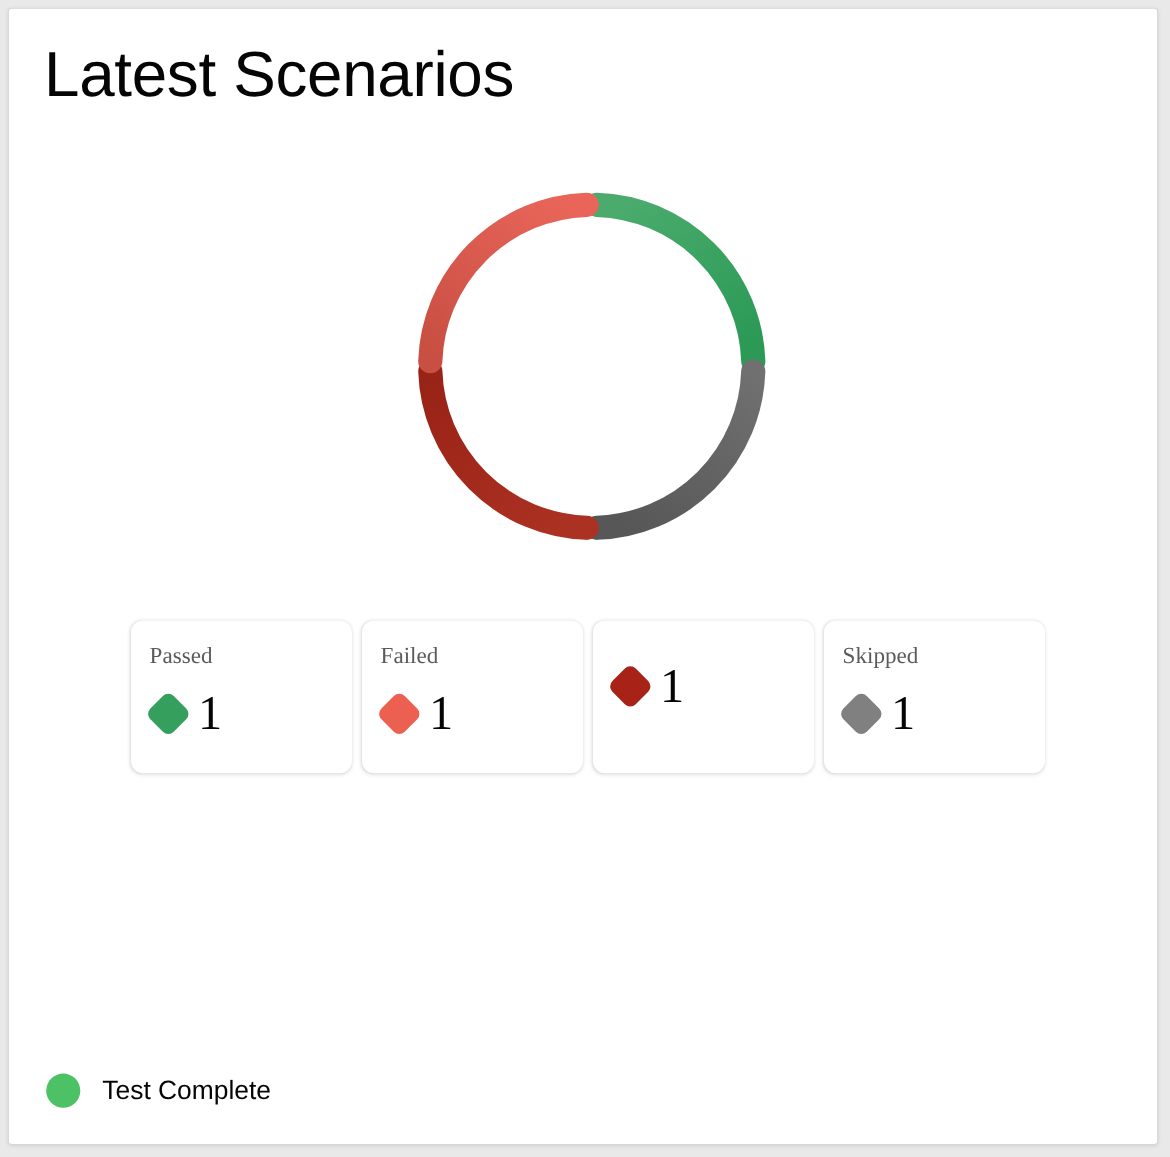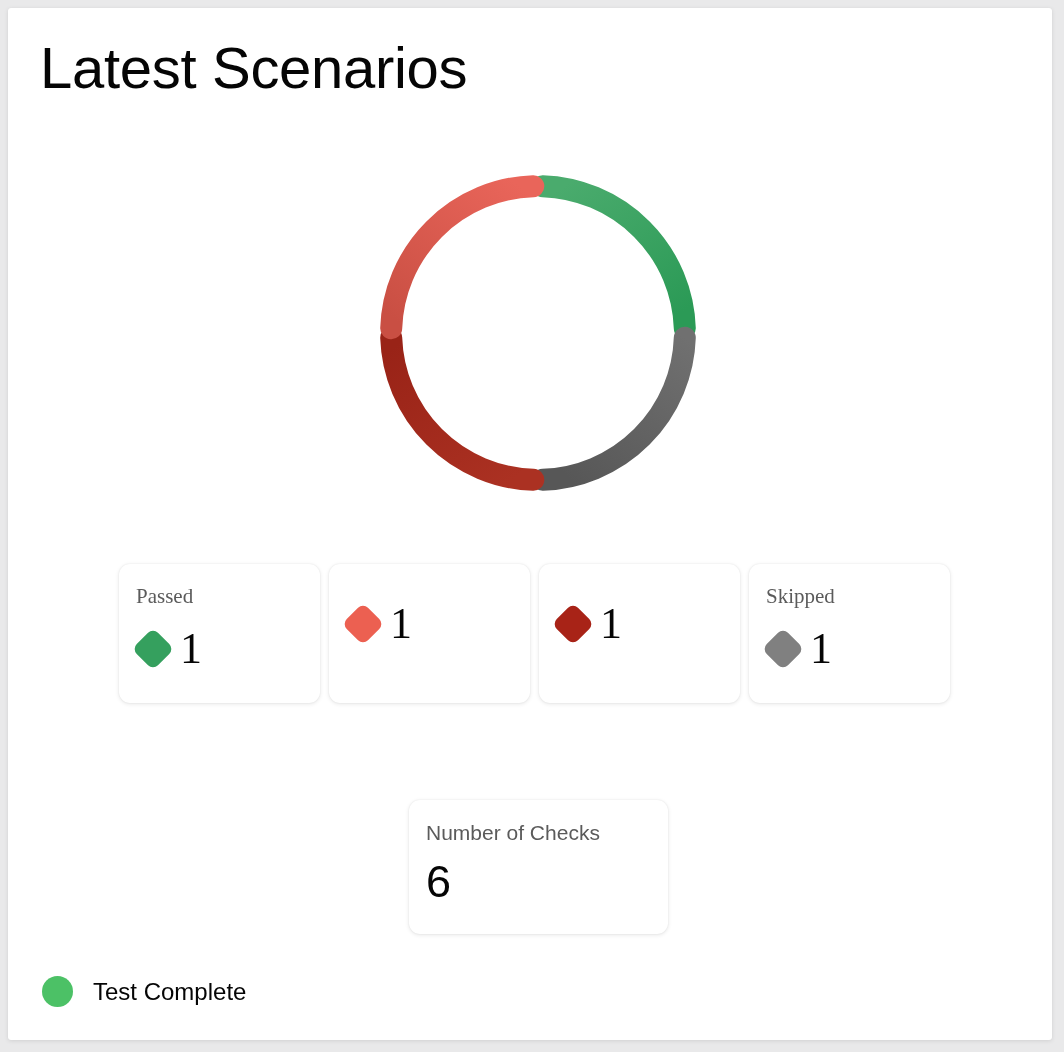--- a/index.html
+++ b/index.html
@@ -183,20 +183,21 @@
 
     <div class="stat-card">
       <div class="stat-label">Passed</div>
       <div class="stat-value-row">
         <span class="diamond" style="background:#35a05e"></span>
         <span class="stat-number">1</span>
       </div>
     </div>
 
     <div class="stat-card">
+      <div class="stat-label">Failed</div>
       <div class="stat-value-row">
         <span class="diamond" style="background:#ec6051"></span>
         <span class="stat-number">1</span>
       </div>
     </div>
 
     <div class="stat-card">
       <div class="stat-value-row">
         <span class="diamond" style="background:#a82317"></span>
         <span class="stat-number">1</span>
@@ -206,23 +207,19 @@
     <div class="stat-card">
       <div class="stat-label">Skipped</div>
       <div class="stat-value-row">
         <span class="diamond" style="background:#808080"></span>
         <span class="stat-number">1</span>
       </div>
     </div>
 
   </div>
 
-  <div class="checks-card">
-    <div class="checks-label">Number of Checks</div>
-    <div class="checks-number">6</div>
-  </div>
 
   <div class="status-row">
     <span class="status-dot" style="background:#4cc166"></span>
     <span class="status-text">Test Complete</span>
   </div>
 
 </div>
 
 </body></html>

